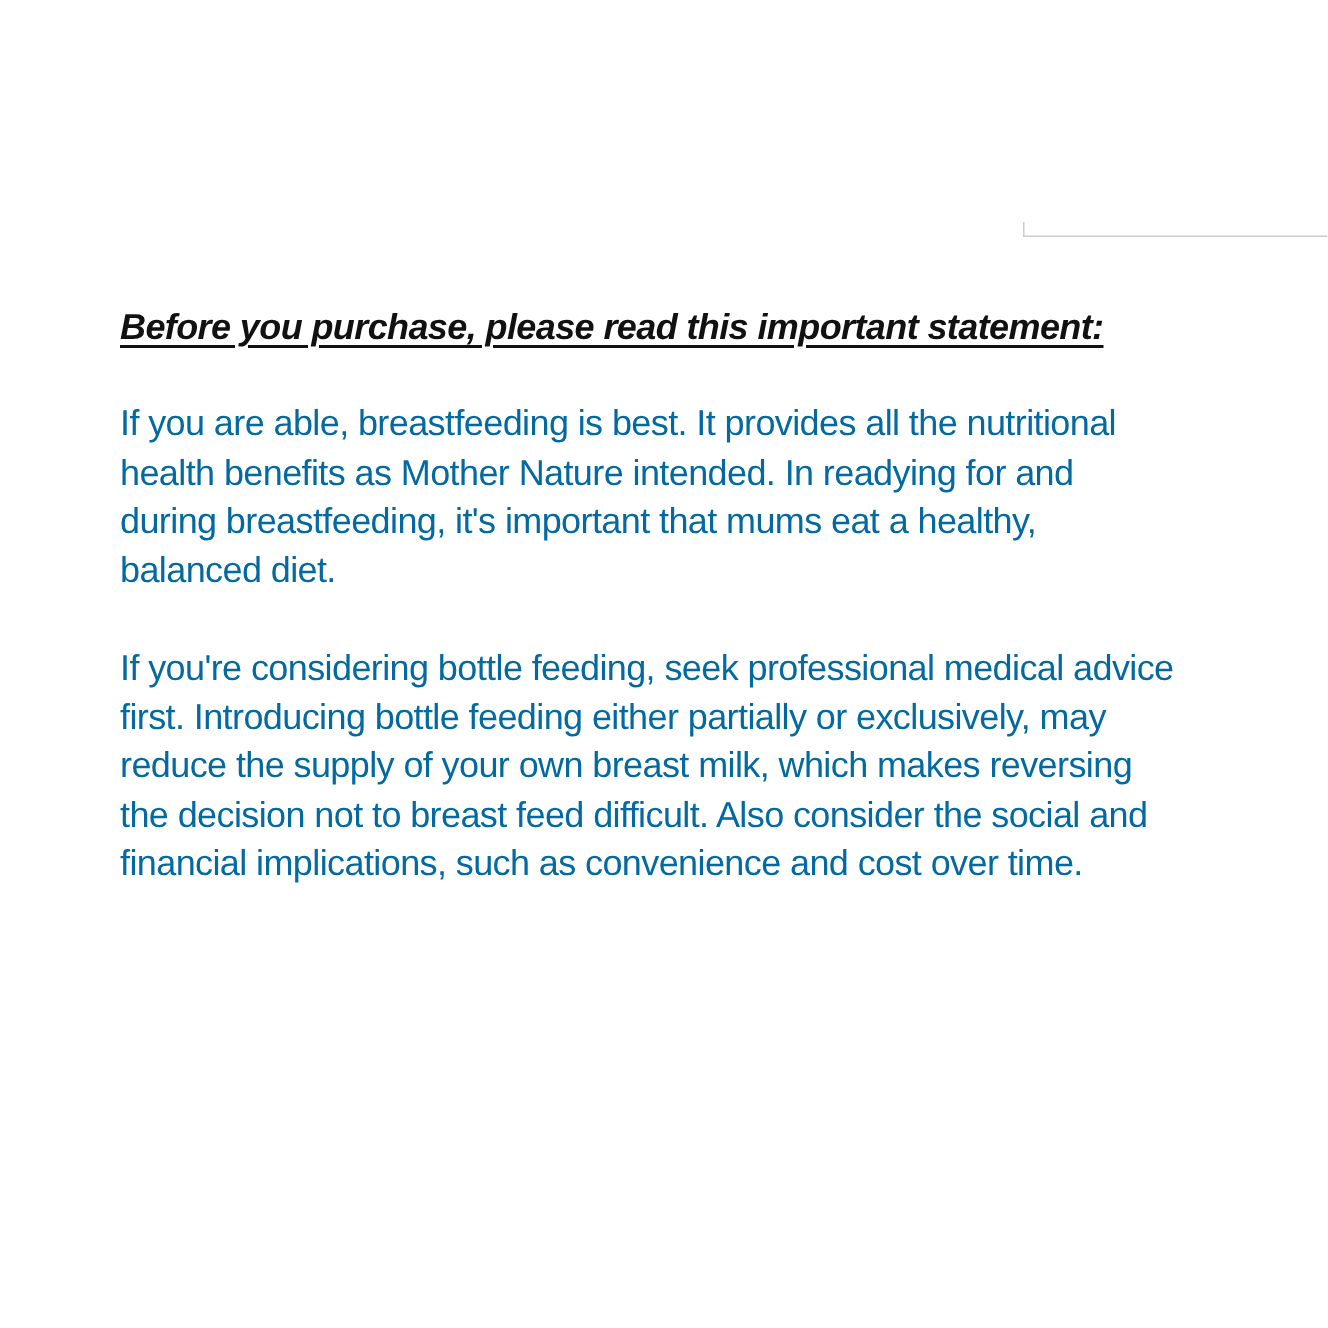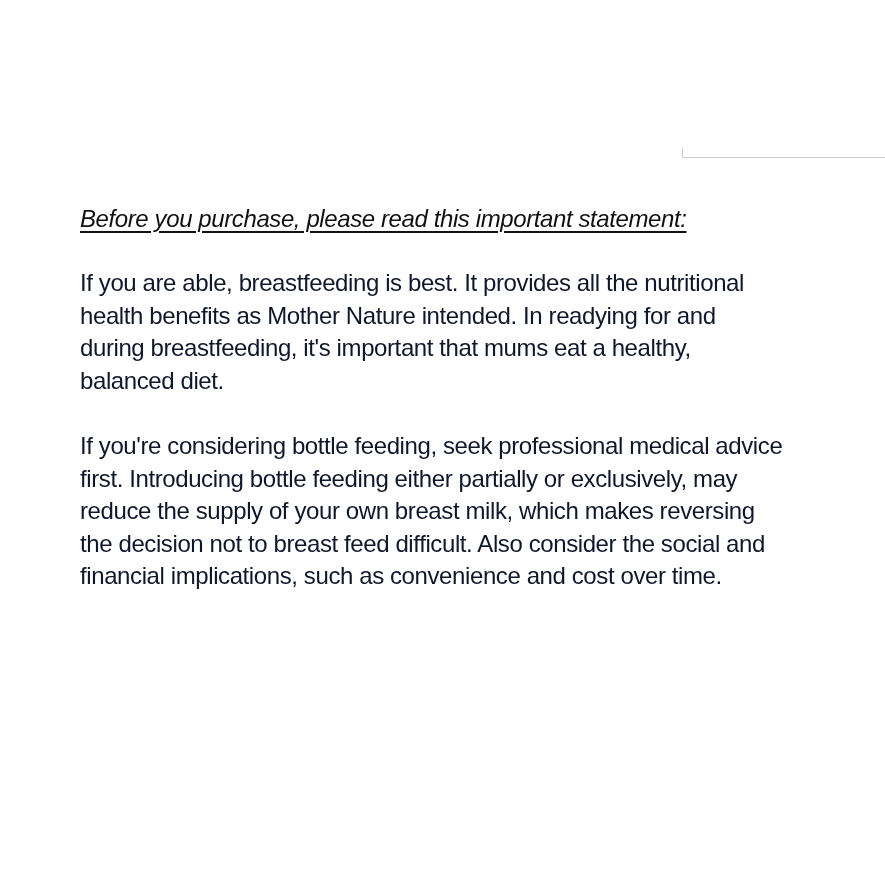--- a/index.html
+++ b/index.html
@@ -28,37 +28,37 @@
     box-sizing: border-box;
   }
   .content {
     position: absolute;
     top: 205px;
     left: 80px;
     right: 45px;
   }
   .heading {
     font-size: 24px;
-    font-weight: normal;
+    font-weight: bold;
     font-style: italic;
     letter-spacing: -0.4px;
     line-height: 28px;
     margin: 0 0 34px 0;
     text-decoration: underline;
     text-decoration-thickness: 2px;
     text-underline-offset: 4px;
     color: #111111;
   }
   .paragraph {
     font-size: 24px;
     letter-spacing: -0.4px;
     line-height: 32.5px;
     margin: 0 0 33px 0;
     white-space: pre-line;
-    color: #0f172a;
+    color: #0369a1;
   }
 </style>
 </head>
 <body>
 
 <div class="page">
 
   <div class="partial-rule"></div>
 
   <div class="content">

